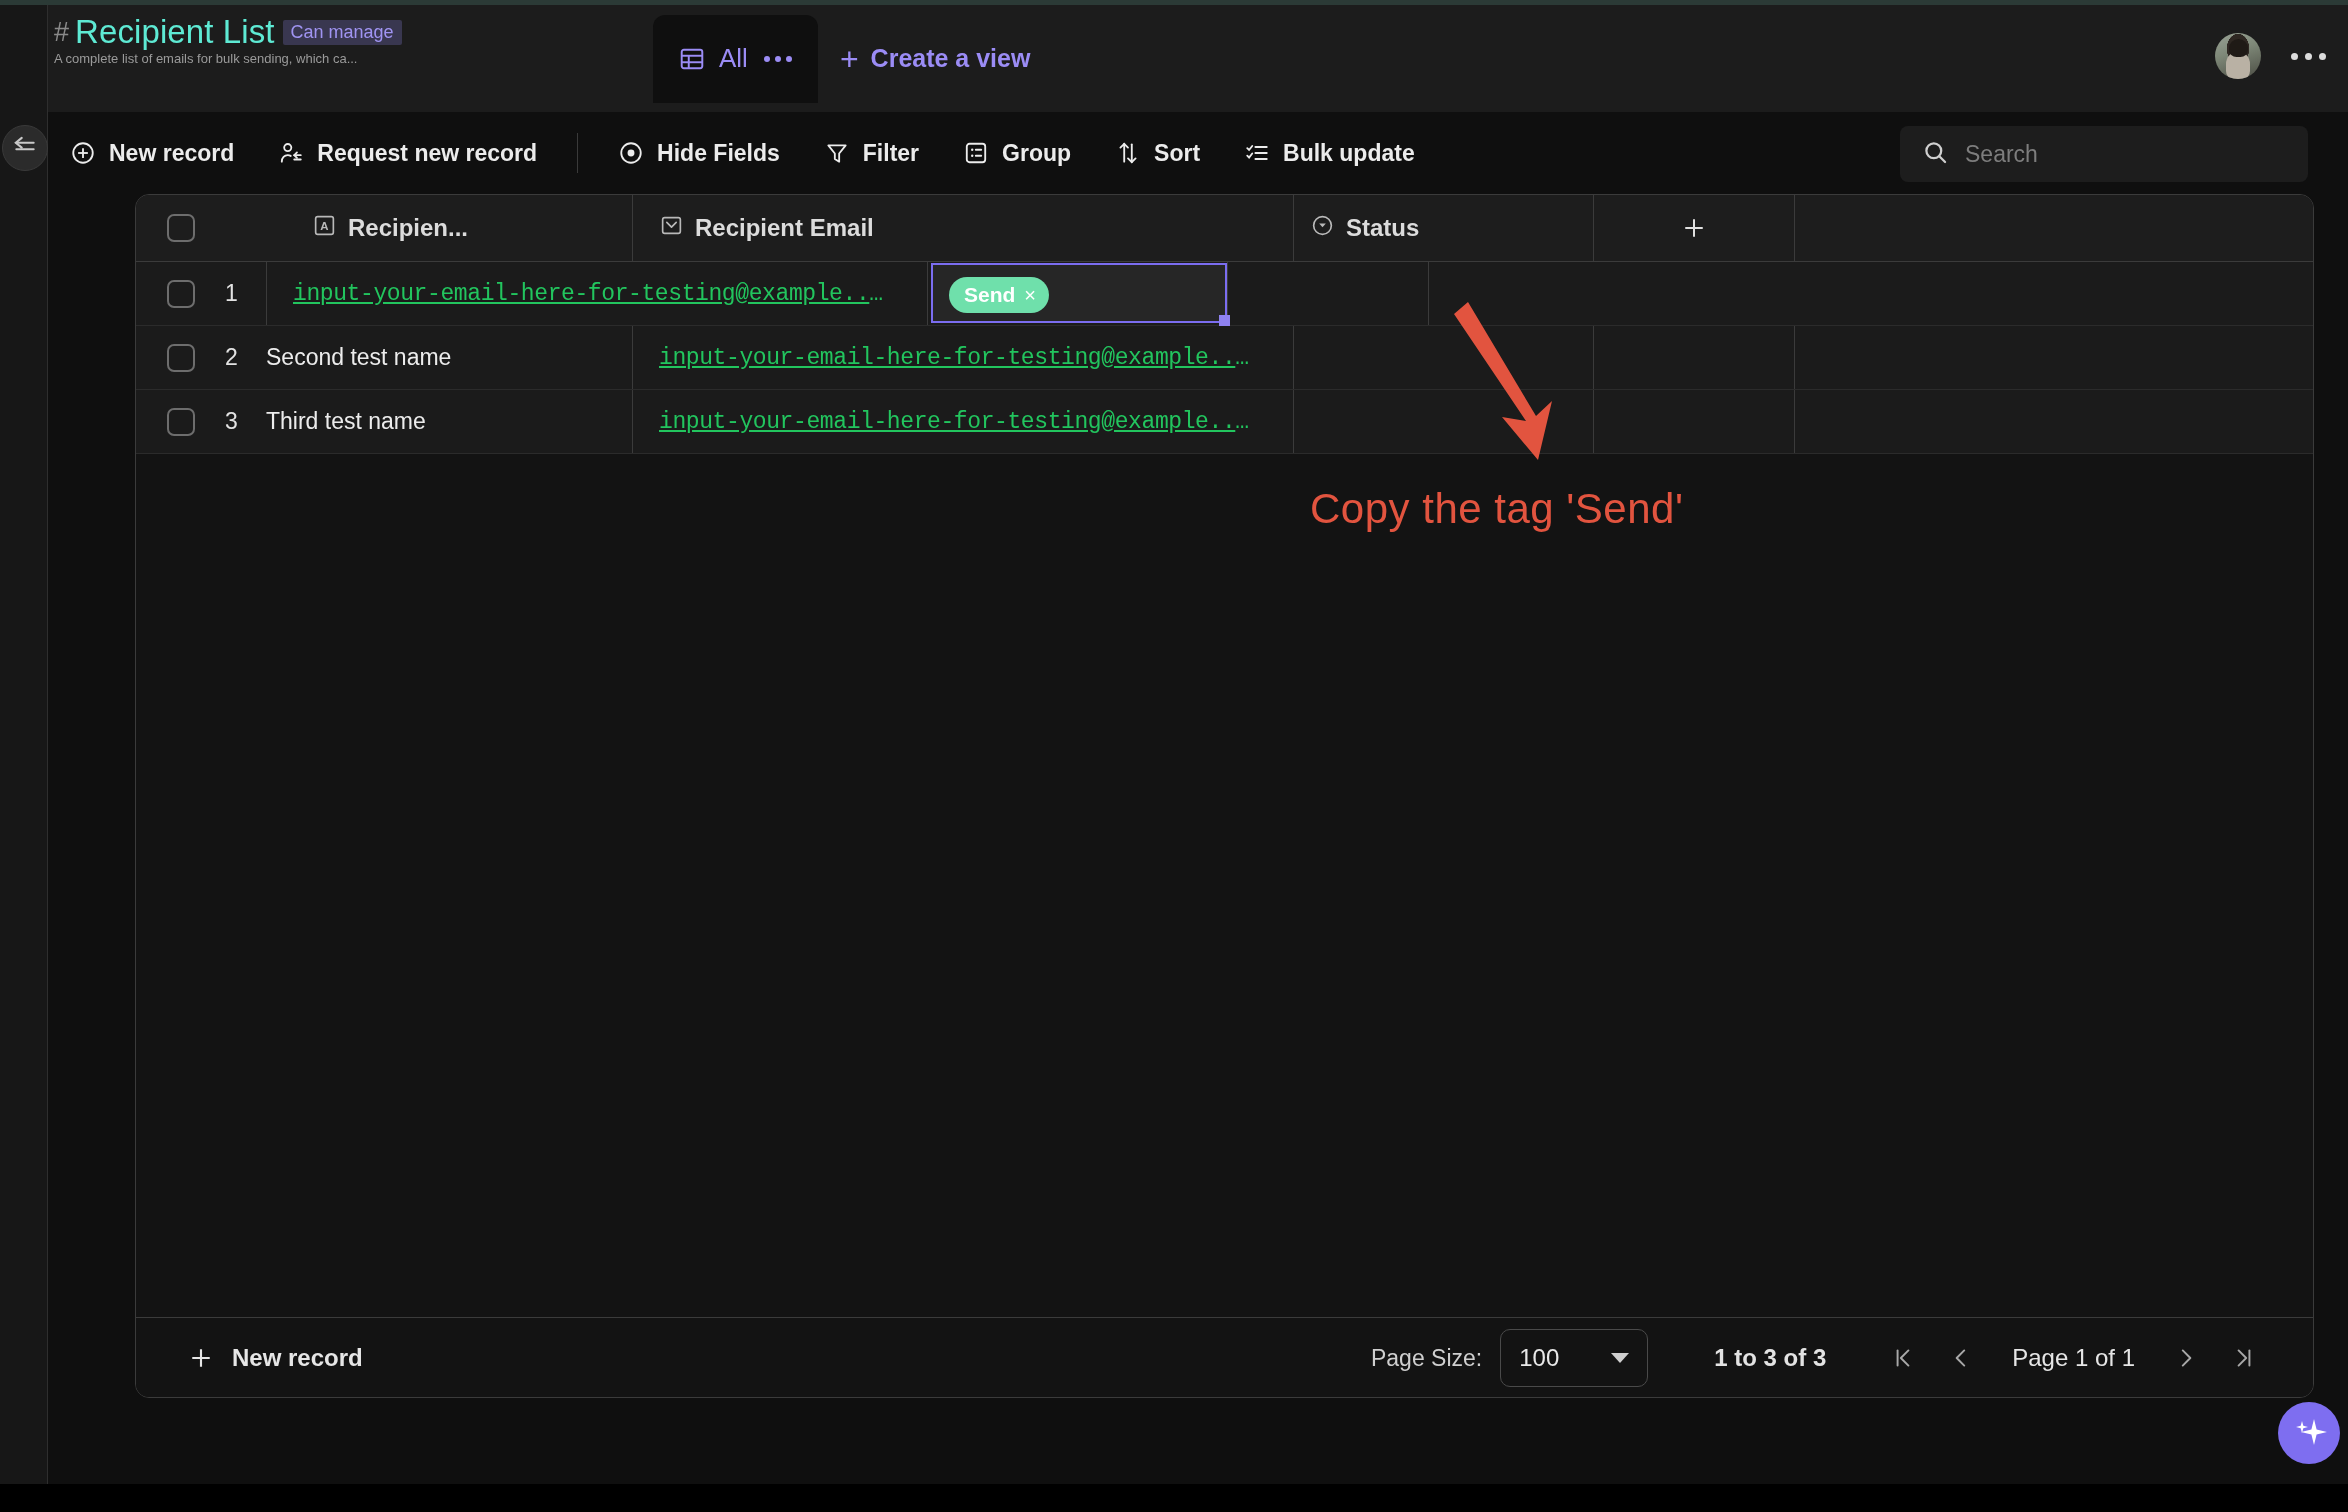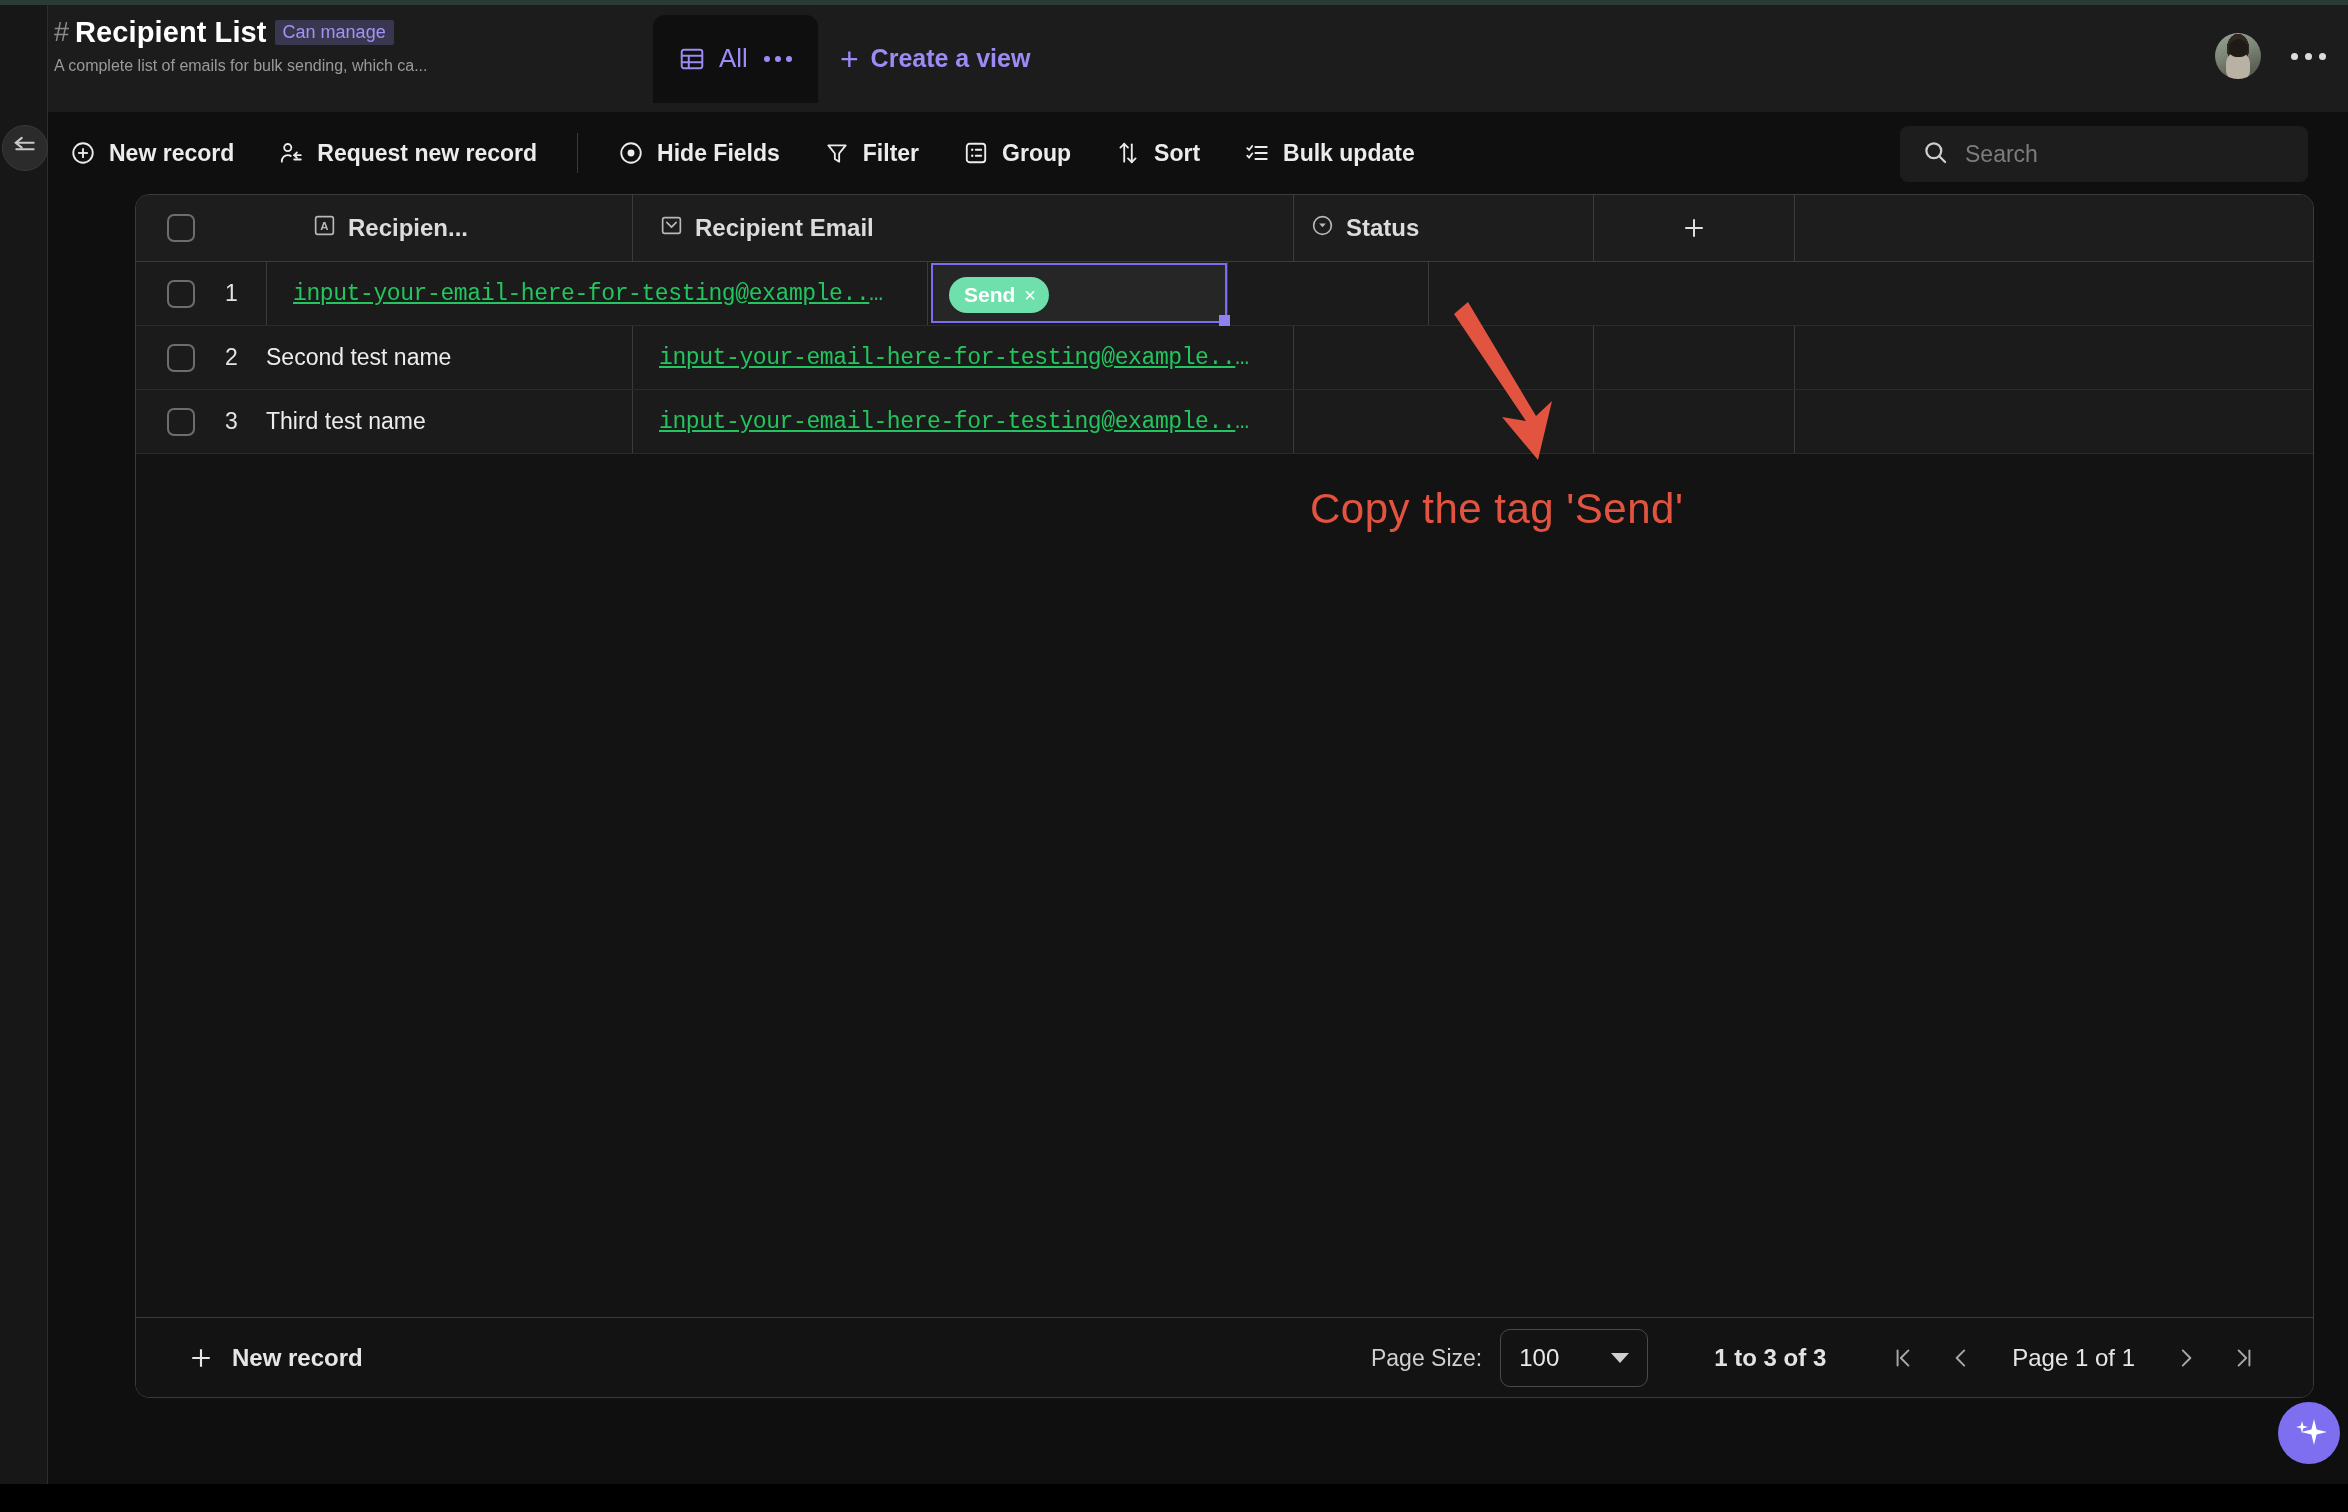--- a/index.html
+++ b/index.html
@@ -27,27 +27,27 @@
   }
 
   
   .header {
     position: absolute; left: 48px; top: 5px; width: 2300px; height: 107px;
     background: #1c1c1c;
   }
   .title-block { position: absolute; left: 6px; top: 8px; width: 610px; }
   .title-row { display: flex; align-items: center; gap: 6px; height: 38px; }
   .hash-icon { color: #8a8a8a; font-size: 27px; font-weight: 400; line-height: 1; }
-  .db-title { color: #ffffff; font-size: 29px; font-weight: 700; letter-spacing: .1px; white-space: nowrap; }
+  .db-title { color: #5eead4; font-size: 33px; font-weight: 400; letter-spacing: .1px; white-space: nowrap; }
   .perm-badge {
     background: #393750; color: #a094f2; font-size: 18px; padding: 2px 8px;
     border-radius: 2px; white-space: nowrap; margin-left: 2px;
   }
   .db-desc {
-    color: #9a9a9a; font-size: 16px; margin-top: 6px; white-space: nowrap;
+    color: #9a9a9a; font-size: 13px; white-space: nowrap;
     overflow: hidden; text-overflow: ellipsis; max-width: 604px;
   }
 
   
   .tabbar { position: absolute; left: 605px; top: 0; height: 107px; display: flex; align-items: center; }
   .tab-active {
     display: flex; align-items: center; gap: 14px;
     height: 88px; padding: 0 26px;
     background: #0f0f0f; border-radius: 12px 12px 0 0;
     position: relative; top: 0;

